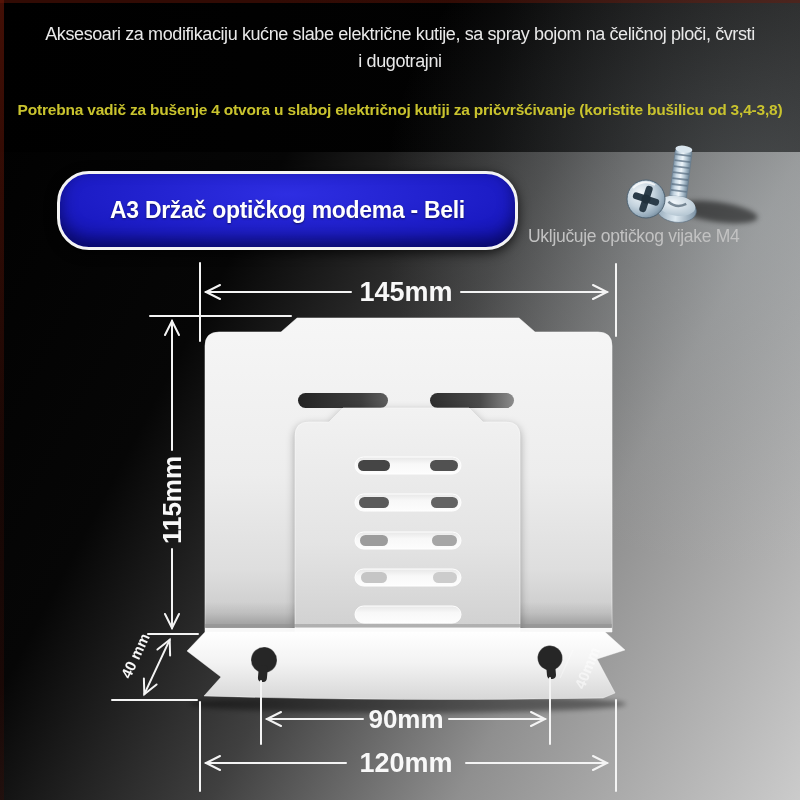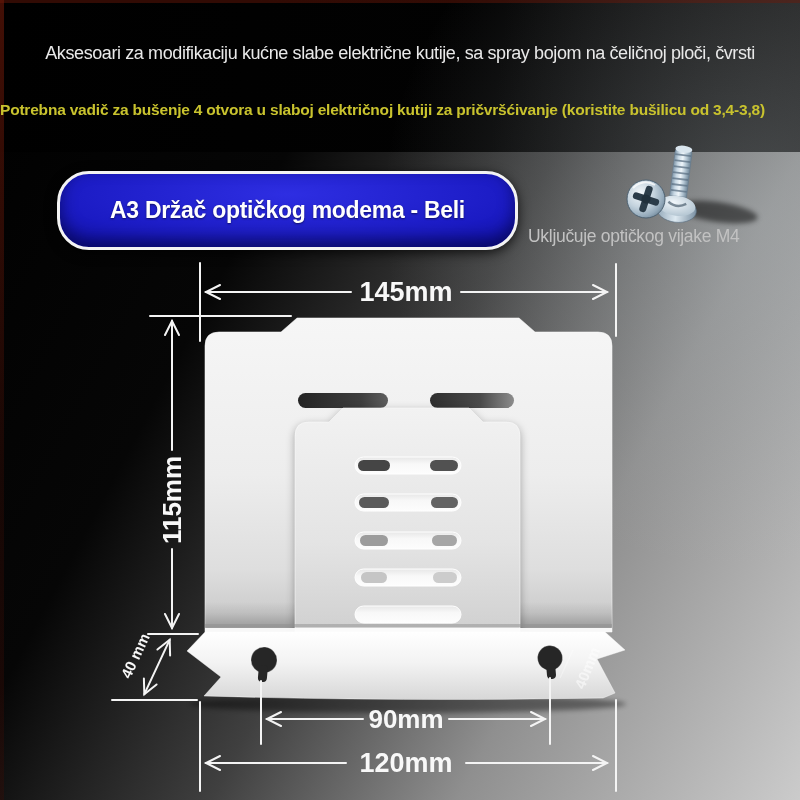--- a/index.html
+++ b/index.html
@@ -15,23 +15,23 @@
   .banner{
     position:absolute;left:0;top:0;width:800px;height:152px;
     background:linear-gradient(96deg,#000 0%,#020202 62%,#141414 88%,#1d1d1d 100%);
   }
   .glow{
     position:absolute;inset:0;pointer-events:none;
     background:radial-gradient(circle at 93% 26%,rgba(185,195,200,.30),rgba(185,195,200,0) 38%);
   }
   .banner-line{position:absolute;left:0;width:100%;text-align:center;color:#e9e9e9;
     font-size:18px;letter-spacing:-.4px;white-space:nowrap;}
-  .banner-line.l1{top:43px;}
+  .banner-line.l1{top:24px;}
   .banner-line.l2{top:51px;}
-  .warn{position:absolute;left:0;top:101px;width:100%;color:#c9c32e;
+  .warn{position:absolute;left:0;top:101px;width:100%;text-align:center;color:#c9c32e;
     font-size:15.5px;font-weight:600;letter-spacing:-.2px;white-space:nowrap;}
   .badge{
     position:absolute;left:57px;top:171px;width:461px;height:79px;
     border:3px solid #f3f3f3;border-radius:32px;
     background:radial-gradient(ellipse 130% 170% at 50% 28%,#2e2ee2 0%,#1b1bc4 38%,#070791 72%,#000070 100%);
     box-shadow:0 3px 12px rgba(0,0,0,.75), inset 0 -8px 16px rgba(0,0,40,.55);
     display:flex;align-items:center;justify-content:center;
   }
   .badge-label{color:#fff;font-size:23px;font-weight:600;letter-spacing:-.3px;white-space:nowrap;
     text-shadow:0 1px 2px rgba(0,0,0,.5);}
@@ -43,20 +43,21 @@
 </head>
 <body>
 
 <div class="stage">
   <div class="banner"></div>
   <div class="glow"></div>
   <div class="edge-tint-left"></div>
   <div class="edge-tint-top"></div>
 
   <div class="banner-line l1">Aksesoari za modifikaciju kućne slabe električne kutije, sa spray bojom na čeličnoj ploči, čvrsti</div>
+  <div class="banner-line l2">i dugotrajni</div>
   <div class="warn">Potrebna vadič za bušenje 4 otvora u slaboj električnoj kutiji za pričvršćivanje (koristite bušilicu od 3,4-3,8)</div>
 
   <div class="badge">
     <span class="badge-label">A3 Držač optičkog modema - Beli</span>
   </div>
   <div class="caption">Uključuje optičkog vijake M4</div>
 
   <svg class="scene" width="800" height="800" viewBox="0 0 800 800">
     <defs>
       <linearGradient id="gMain" x1="0" y1="0" x2="0" y2="1">

